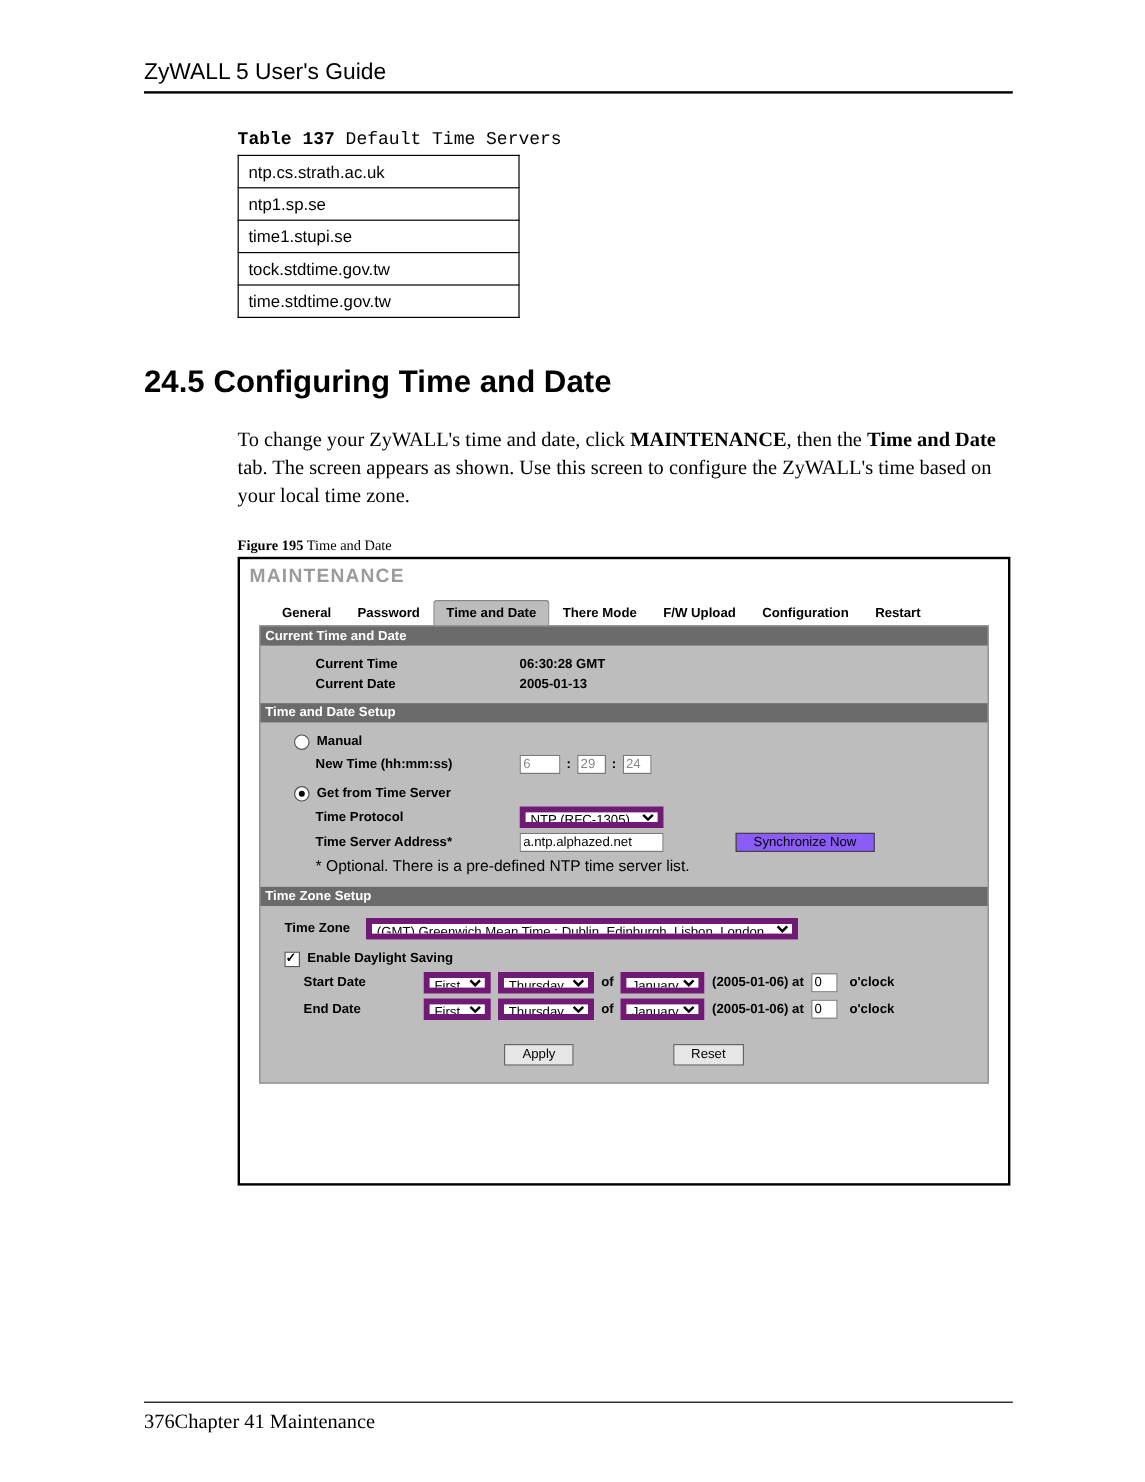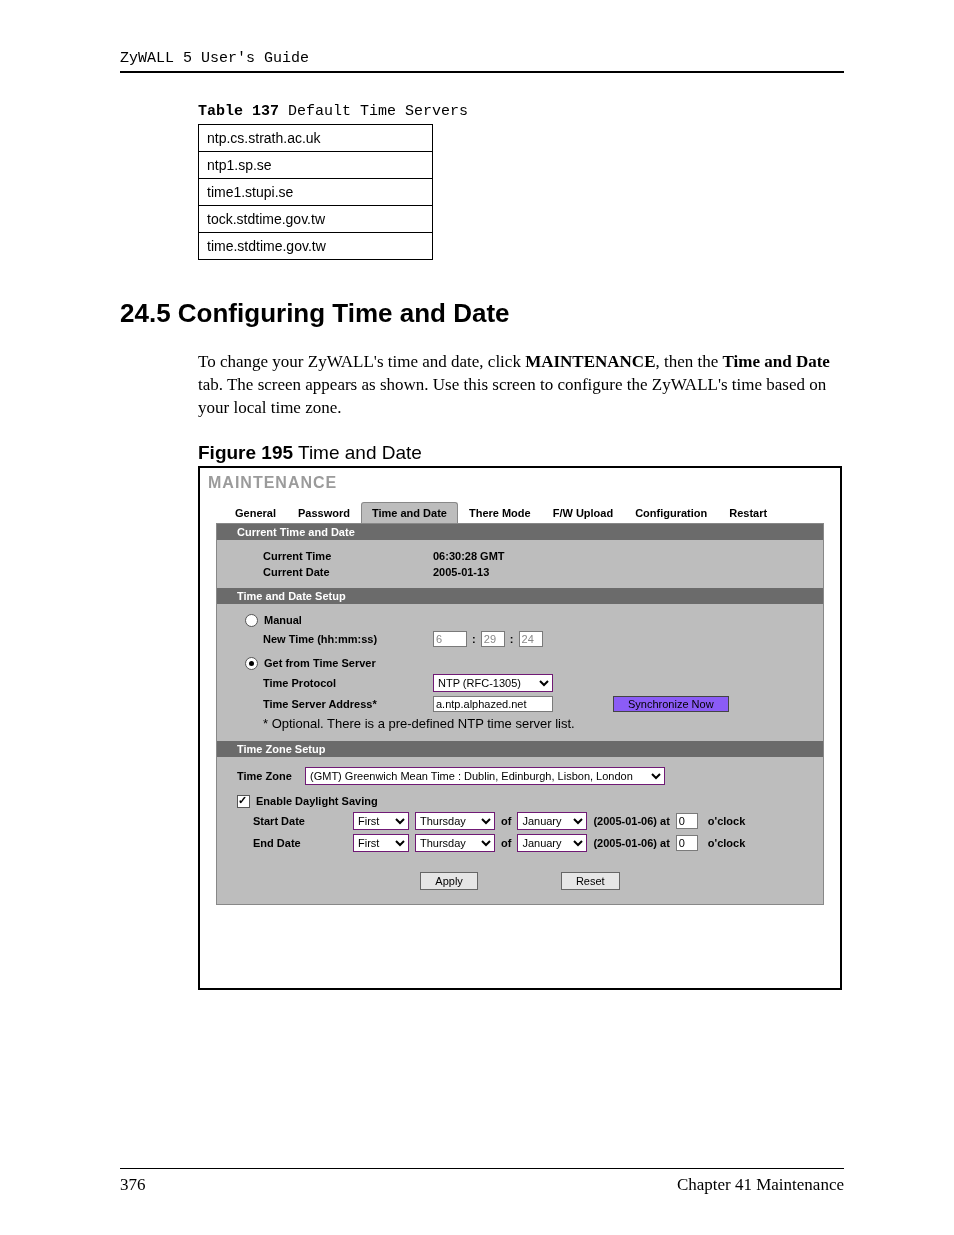--- a/index.html
+++ b/index.html
@@ -1,58 +1,58 @@
 <!DOCTYPE html>
 <html><head>
 <meta charset="utf-8">
 <style>
   html,body{margin:0;padding:0;background:#fff;font-family:"Times New Roman",Times,serif;color:#000}
   .page{width:954px;height:1235px;position:relative;box-sizing:border-box;padding:50px 110px 40px 120px}
-  .running-head{font-family:Liberation Mono, monospace;font-size:15px;margin-bottom:4px}
+  .running-head{font-family:Liberation Sans, sans-serif;font-size:19px;margin-bottom:4px}
   .hr{border:none;border-top:2px solid #000;margin:0 0 30px 0}
   .indent{margin-left:78px}
   .table-caption{font-family:Liberation Mono, monospace;font-size:15px;margin-bottom:4px}
   .table-caption .num{font-weight:bold}
   table.servers{border-collapse:collapse;width:235px;font-family:Arial,Helvetica,sans-serif;font-size:14px}
   table.servers td{border:1px solid #000;padding:5px 8px}
   h2.section{font-family:Arial,Helvetica,sans-serif;font-size:26px;font-weight:bold;margin:38px 0 22px 0}
   p.body{font-size:17px;line-height:1.35;margin:0 0 22px 0}
-  .fig-caption{font-family:Liberation Sans, sans-serif;font-size:19px;margin-bottom:2px}
+  .fig-caption{font-family:Liberation Serif, serif;font-size:12px;margin-bottom:2px}
   .fig-caption .num{font-weight:bold}
 
   .figure{border:2px solid #000;width:640px;height:520px;background:#fff;position:relative;font-family:Arial,Helvetica,sans-serif;font-size:11px}
   .maint-title{font-size:16px;font-weight:bold;letter-spacing:1px;color:#9b9b9b;padding:6px 8px 4px 8px;text-transform:uppercase}
   .tabs{display:flex;margin:6px 0 0 24px;font-size:11px}
   .tab{padding:4px 10px;border:1px solid transparent;border-bottom:none;border-radius:3px 3px 0 0;cursor:default;font-weight:bold;color:#000}
   .tab.active{background:#bdbdbd;border:1px solid #888;border-bottom:none}
   .panel{background:#bdbdbd;margin:0 16px;border:1px solid #888;position:relative}
   .pad{padding:0 0 14px 0}
-  .sectbar{background:#6b6b6b;color:#fff;font-weight:bold;font-size:11px;padding:2px 20px;margin-top:0}
+  .sectbar{background:#6b6b6b;color:#fff;font-weight:bold;font-size:11px;padding:2px 4px;margin-top:0}
   .sectbar.sub{margin-top:10px}
   .inner{padding:6px 26px 0 46px;color:#000}
   .row{display:flex;align-items:center;margin:4px 0;font-weight:bold}
   .row .lab{width:170px}
   .row .val{font-weight:bold}
   .radio{width:11px;height:11px;border:1px solid #555;border-radius:50%;display:inline-block;margin-right:6px;background:#fff;position:relative;vertical-align:middle}
   .radio.checked::after{content:"";position:absolute;width:5px;height:5px;background:#000;border-radius:50%;left:3px;top:3px}
   .chk{width:11px;height:11px;border:1px solid #555;display:inline-block;margin-right:6px;background:#fff;position:relative;vertical-align:middle}
   .chk.checked::after{content:"✓";position:absolute;left:0;top:-2px;font-size:11px}
   input.tiny{font-family:inherit;font-size:11px;padding:0 2px;height:16px;box-sizing:border-box;border:1px solid #7a7a7a;background:#fff}
   input.tiny[disabled]{color:#888;background:#fff}
   .sep{margin:0 2px;font-weight:bold}
-  select.sel{font-family:inherit;font-size:11px;height:18px;border:1px solid #701a75;background:#fff}
+  select.sel{font-family:inherit;font-size:11px;height:18px;border:5px solid #701a75;background:#fff}
   .btn{border:1px solid #666;background:#dcdcdc;padding:2px 14px;font-family:inherit;font-size:11px;cursor:default}
   .btn.sync{background:#8b5cf6;border:1px solid #444;color:#000;padding:1px 14px}
   .footnote{font-size:13px;font-weight:normal;margin-top:2px}
   .btnrow{text-align:center;margin-top:20px}
   .btnrow .btn{margin:0 40px;background:#e6e6e6}
 
   .footer{position:absolute;left:120px;right:110px;bottom:40px}
   .footer .hr2{border:none;border-top:1px solid #000;margin:0 0 6px 0}
-  .footer .line{display:flex;justify-content:space-between;font-size:17px}
+  .footer .line{display:flex;justify-content:flex-start;font-size:17px}
 </style>
 </head>
 <body>
 
 <div class="page">
   <div class="running-head">ZyWALL 5 User's Guide</div>
   <hr class="hr">
 
   <div class="indent">
     <div class="table-caption">

